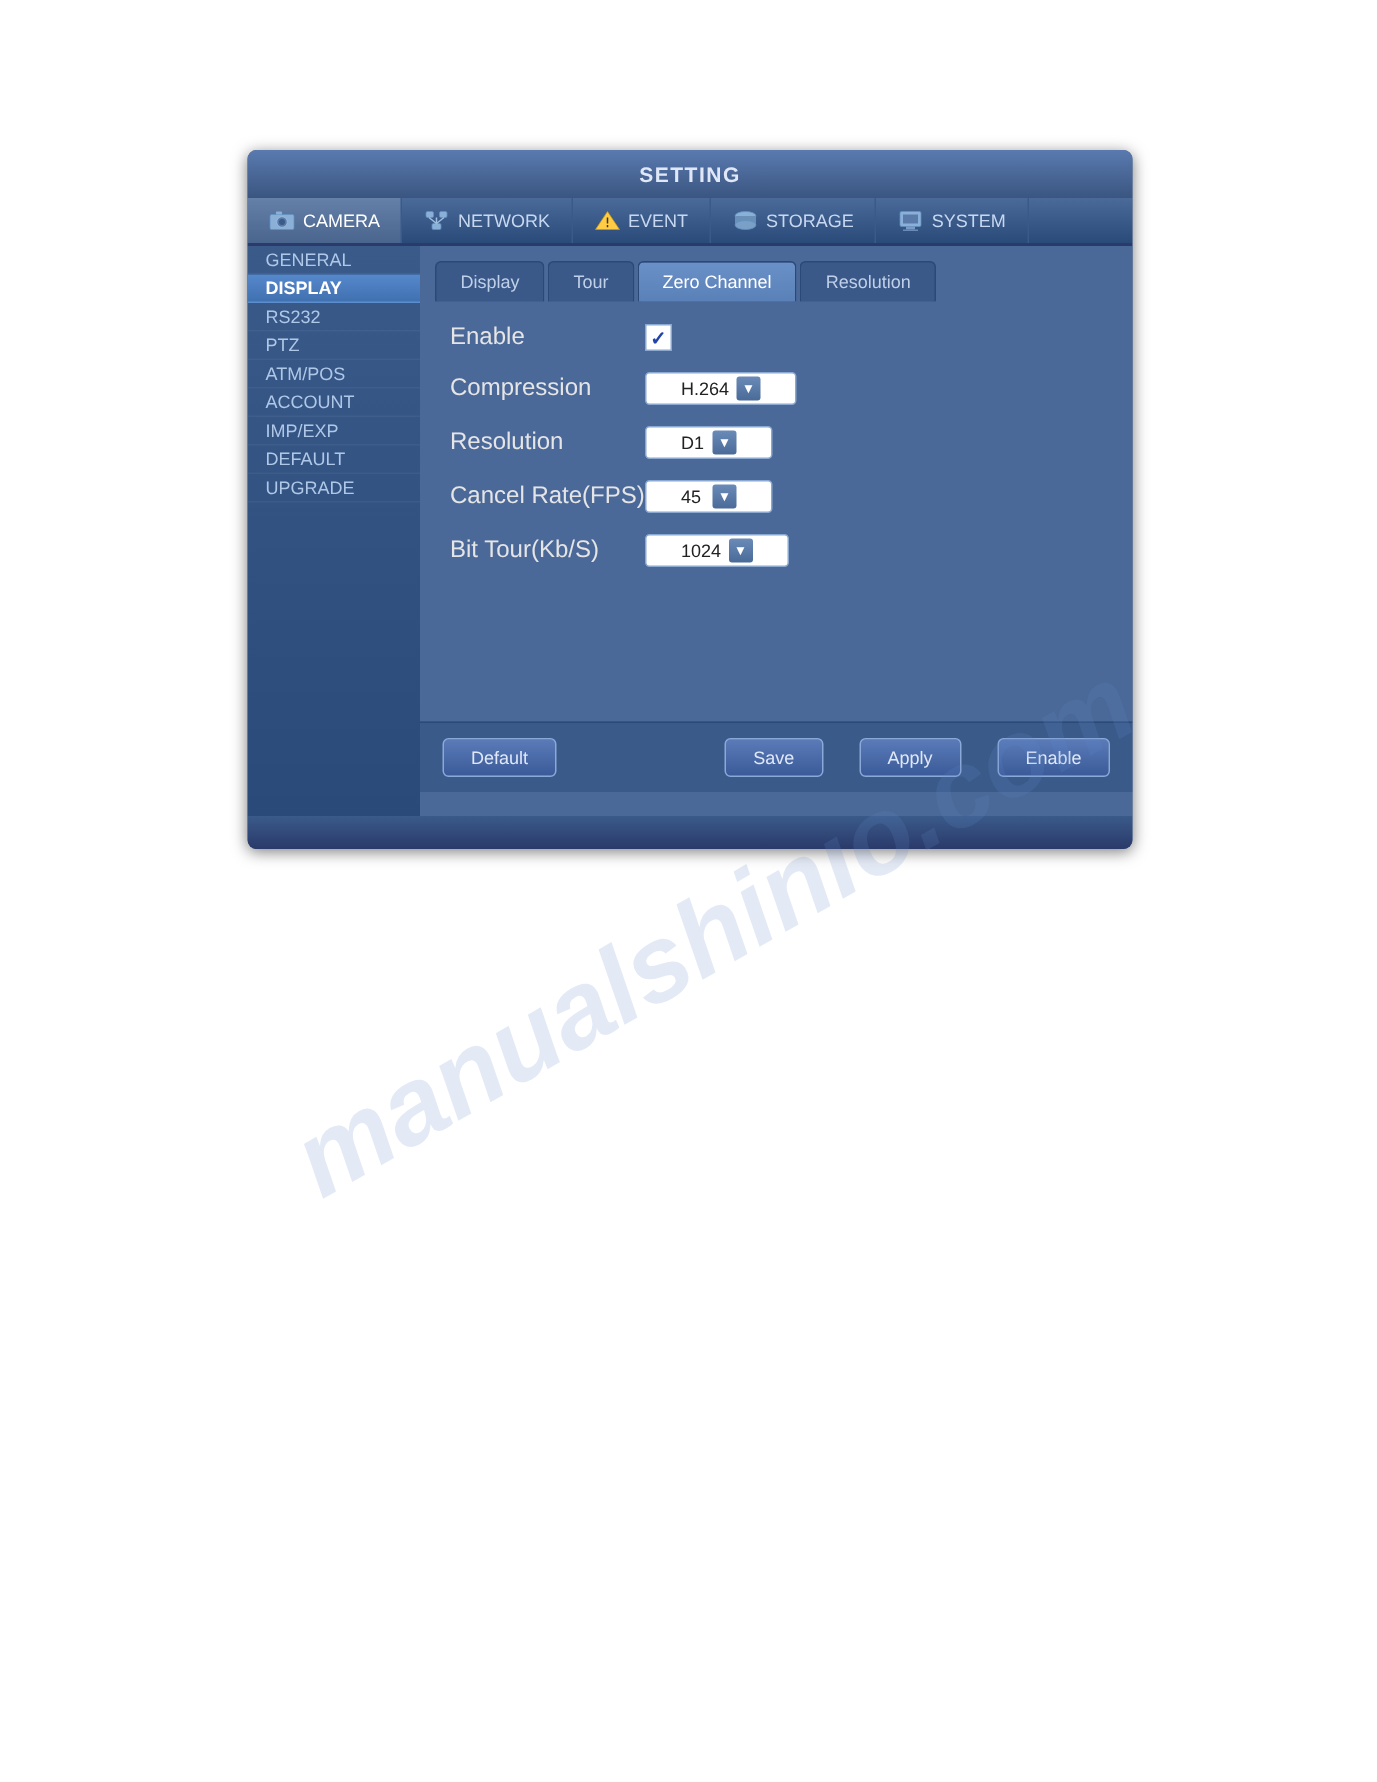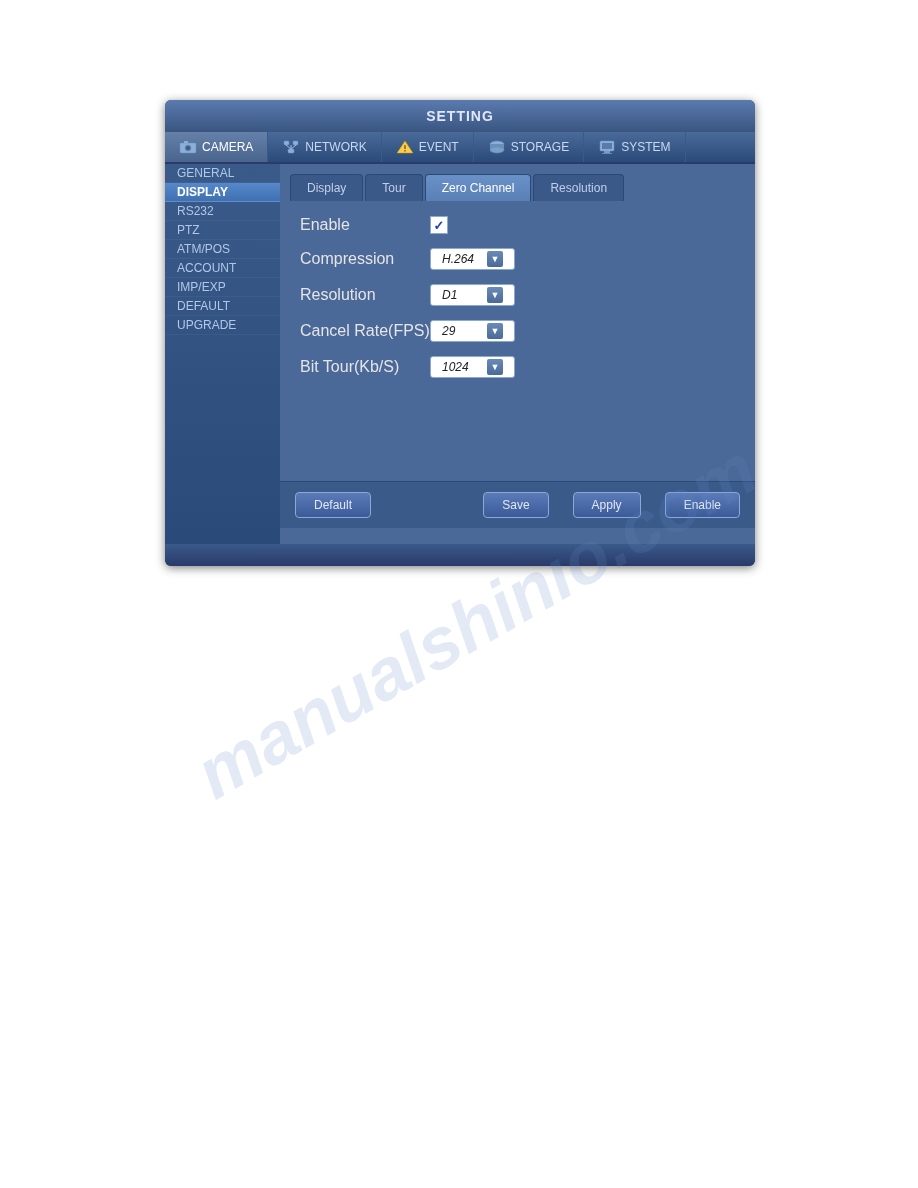--- a/index.html
+++ b/index.html
@@ -182,27 +182,26 @@
       font-weight: bold;
     }
 
     
     .select-styled {
       display: flex;
       align-items: center;
       background: #fff;
       border: 1px solid #8aa8d0;
       border-radius: 3px;
-      padding: 2px 11px;
+      padding: 2px 23px;
       min-width: 85px;
       cursor: pointer;
       font-size: 12px;
       color: #222;
       justify-content: space-between;
-      font-style: italic;
     }
 
     .select-arrow {
       width: 16px;
       height: 16px;
       background: linear-gradient(to bottom, #6a8ab8, #4a6a98);
       display: flex;
       align-items: center;
       justify-content: center;
       color: #fff;
@@ -390,21 +389,21 @@
               <span>D1</span>
               <div class="select-arrow">▼</div>
             </div>
           </div>
         </div>
 
         <div class="form-row">
           <span class="form-label">Cancel Rate(FPS)</span>
           <div class="form-control">
             <div class="select-styled">
-              <span>29</span>
+              <span>45</span>
               <div class="select-arrow">▼</div>
             </div>
           </div>
         </div>
 
         <div class="form-row">
           <span class="form-label">Bit Tour(Kb/S)</span>
           <div class="form-control">
             <div class="select-styled">
               <span>1024</span>

